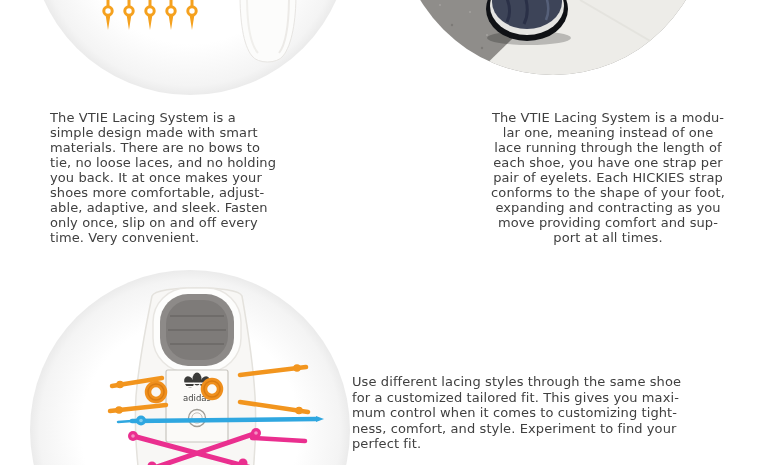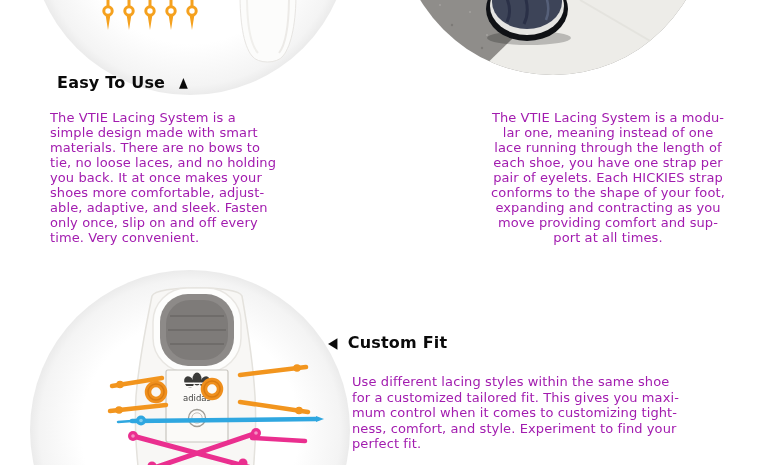--- a/index.html
+++ b/index.html
@@ -15,21 +15,21 @@
     position:absolute;margin:0;font-size:16px;font-weight:bold;color:#0a0a0a;
     white-space:nowrap;letter-spacing:0.2px;
   }
   .h-easy{left:57px;top:73px;}
   .h-comfort{left:448px;top:74px;}
   .h-custom{left:327px;top:333px;}
   .arrow{display:inline-block;font-size:14px;transform:scaleX(0.82);}
   .arrow-up{margin-left:13px;vertical-align:1px;}
   .arrow-left{margin-right:9px;vertical-align:0px;font-size:15px;}
   .feature-body{
-    position:absolute;margin:0;font-size:13px;line-height:15px;color:#a21caf;
+    position:absolute;margin:0;font-size:13px;line-height:15px;color:#404040;
     white-space:pre-line;letter-spacing:0.1px;
   }
   .p-easy{left:50px;top:110px;width:330px;}
   .p-comfort{left:450px;top:110px;width:316px;text-align:center;}
   .p-custom{left:352px;top:374px;width:412px;line-height:15.5px;}
 </style>
 </head>
 <body>
 
 <div class="stage">
@@ -180,21 +180,20 @@
         <circle cx="133" cy="436" r="5" fill="#EA2F8F" stroke="none"></circle>
         <circle cx="133" cy="436" r="1.8" fill="#f591c4" stroke="none"></circle>
         <circle cx="256" cy="433" r="5" fill="#EA2F8F" stroke="none"></circle>
         <circle cx="256" cy="433" r="1.8" fill="#f591c4" stroke="none"></circle>
         <circle cx="152" cy="466" r="4.5" fill="#EA2F8F" stroke="none"></circle>
         <circle cx="243" cy="463" r="4.5" fill="#EA2F8F" stroke="none"></circle>
       </g>
     </g>
   </svg>
 
-  <h3 class="feature-heading h-easy"><span>Easy To Use</span><span class="arrow arrow-up">▲</span></h3>
 
   <p class="feature-body p-easy">The VTIE Lacing System is a
 simple design made with smart
 materials. There are no bows to
 tie, no loose laces, and no holding
 you back. It at once makes your
 shoes more comfortable, adjust-
 able, adaptive, and sleek. Fasten
 only once, slip on and off every
 time. Very convenient.</p>
@@ -203,21 +202,20 @@
   <p class="feature-body p-comfort">The VTIE Lacing System is a modu-
 lar one, meaning instead of one
 lace running through the length of
 each shoe, you have one strap per
 pair of eyelets. Each HICKIES strap
 conforms to the shape of your foot,
 expanding and contracting as you
 move providing comfort and sup-
 port at all times.</p>
 
-  <h3 class="feature-heading h-custom"><span class="arrow arrow-left">◀</span><span>Custom Fit</span></h3>
-
-  <p class="feature-body p-custom">Use different lacing styles within the same shoe
+
+  <p class="feature-body p-custom">Use different lacing styles through the same shoe
 for a customized tailored fit. This gives you maxi-
 mum control when it comes to customizing tight-
 ness, comfort, and style. Experiment to find your
 perfect fit.</p>
 
 </div>
 
 </body></html>

